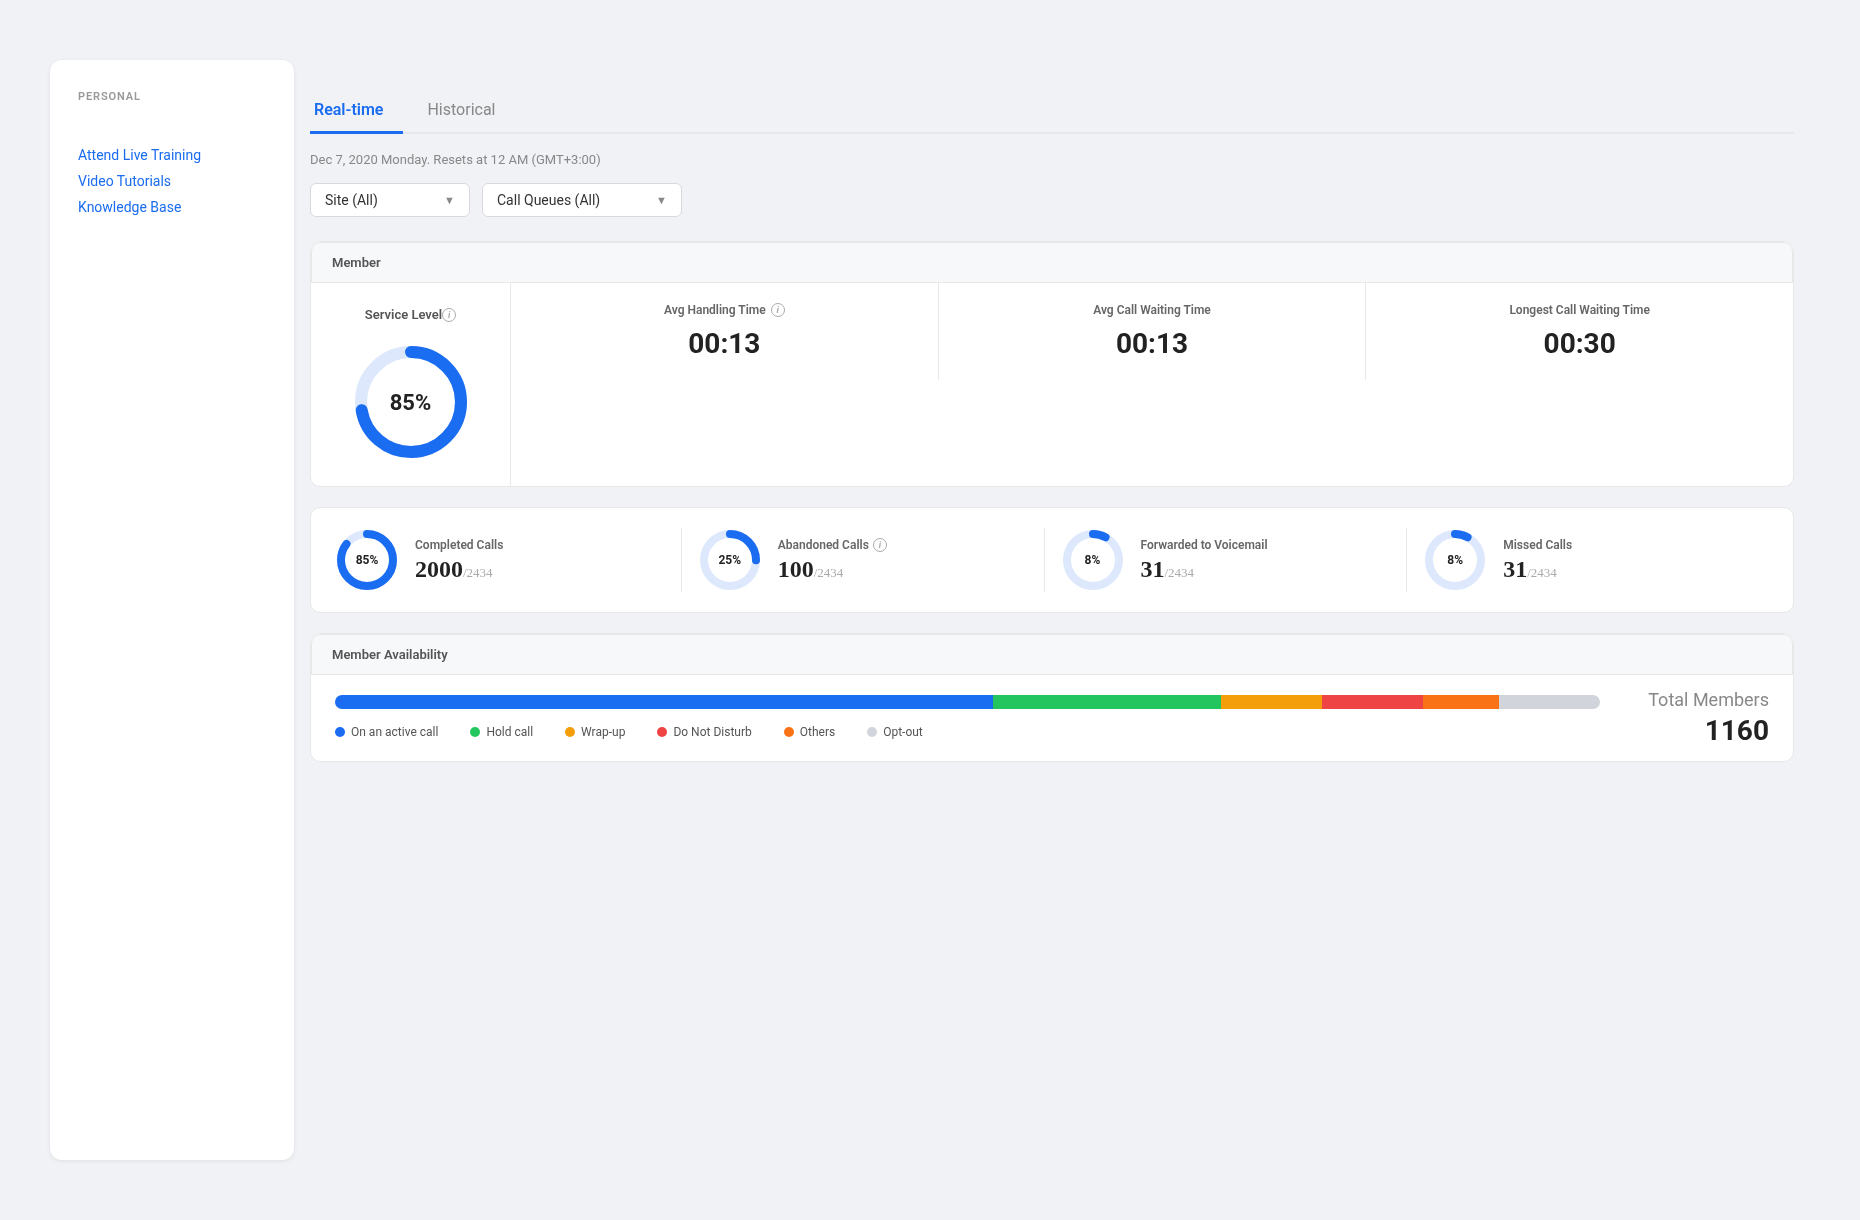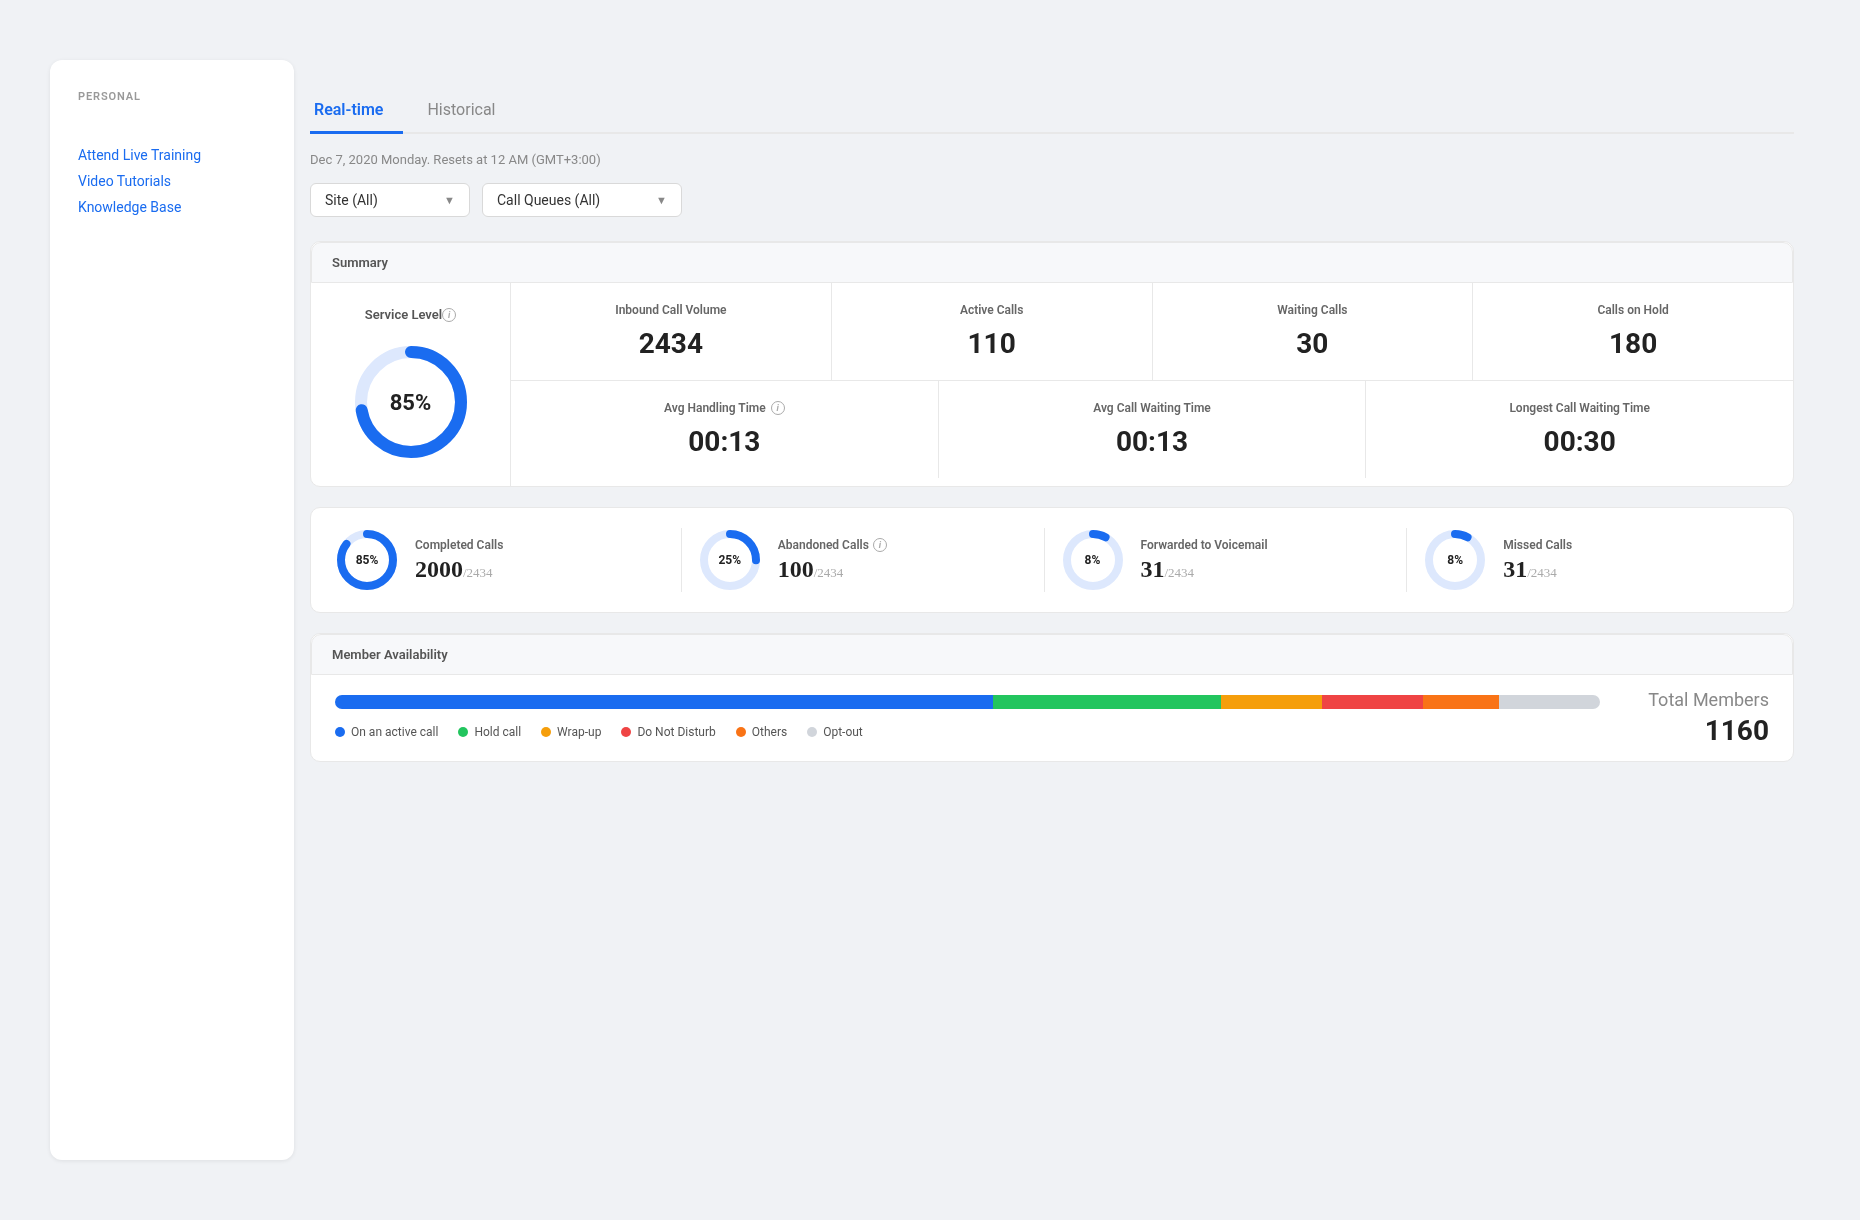--- a/index.html
+++ b/index.html
@@ -279,21 +279,21 @@
     .availability-bar {
       height: 14px;
       border-radius: 7px;
       overflow: hidden;
       display: flex;
       margin-bottom: 16px;
     }
     .availability-legend {
       display: flex;
       align-items: center;
-      gap: 20px;
+      gap: 32px;
       flex-wrap: wrap;
       font-size: 12px;
       color: #555;
     }
     .legend-item {
       display: flex;
       align-items: center;
       gap: 6px;
     }
     .legend-dot {
@@ -365,56 +365,38 @@
         <span>Site (All)</span>
         <span class="chevron">▼</span>
       </div>
       <div class="filter-select" style="min-width:200px;">
         <span>Call Queues (All)</span>
         <span class="chevron">▼</span>
       </div>
     </div>
 
     <div class="summary-section">
-      <div class="section-label">Summary</div>
+      <div class="section-label">Member</div>
       <div class="summary-inner">
 
         <div class="service-level-card">
           <div class="service-level-title">
             <span>Service Level</span>
             <span class="info-icon">i</span>
           </div>
           <div class="donut-container">
             <svg class="donut-svg" width="120" height="120" viewBox="0 0 120 120">
               <circle cx="60" cy="60" r="50" fill="none" stroke="#dde8fd" stroke-width="12"></circle>
               <circle cx="60" cy="60" r="50" fill="none" stroke="#1a6cf0" stroke-width="12" stroke-dasharray="267.04" stroke-dashoffset="40.06" stroke-linecap="round"></circle>
             </svg>
             <div class="donut-label">85%</div>
           </div>
         </div>
 
         <div class="stats-grid">
-          <div class="stats-row" id="stats-row-1">
-              <div class="stat-cell">
-    <div class="stat-label">Inbound Call Volume</div>
-    <div class="stat-value">2434</div>
-  </div>
-              <div class="stat-cell">
-    <div class="stat-label">Active Calls</div>
-    <div class="stat-value">110</div>
-  </div>
-              <div class="stat-cell">
-    <div class="stat-label">Waiting Calls</div>
-    <div class="stat-value">30</div>
-  </div>
-              <div class="stat-cell">
-    <div class="stat-label">Calls on Hold</div>
-    <div class="stat-value">180</div>
-  </div>
-            </div>
           <div class="stats-row" id="stats-row-2">
               <div class="stat-cell">
     <div class="stat-label">Avg Handling Time<span class="info-icon">i</span></div>
     <div class="stat-value">00:13</div>
   </div>
               <div class="stat-cell">
     <div class="stat-label">Avg Call Waiting Time</div>
     <div class="stat-value">00:13</div>
   </div>
               <div class="stat-cell">

